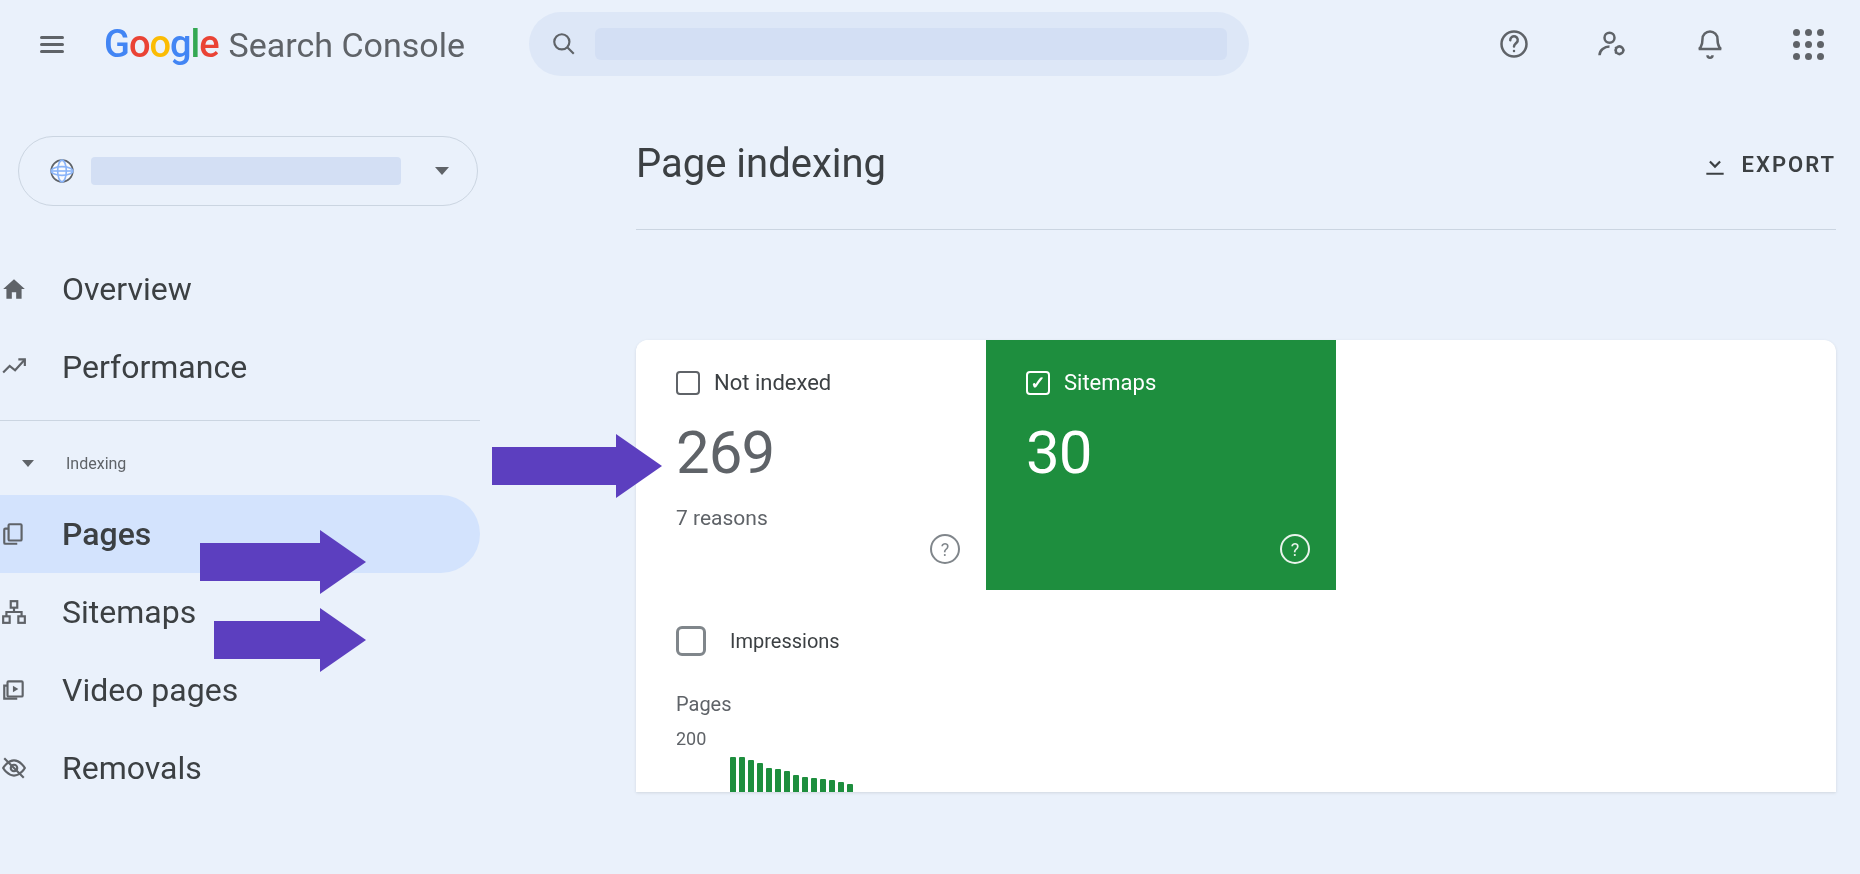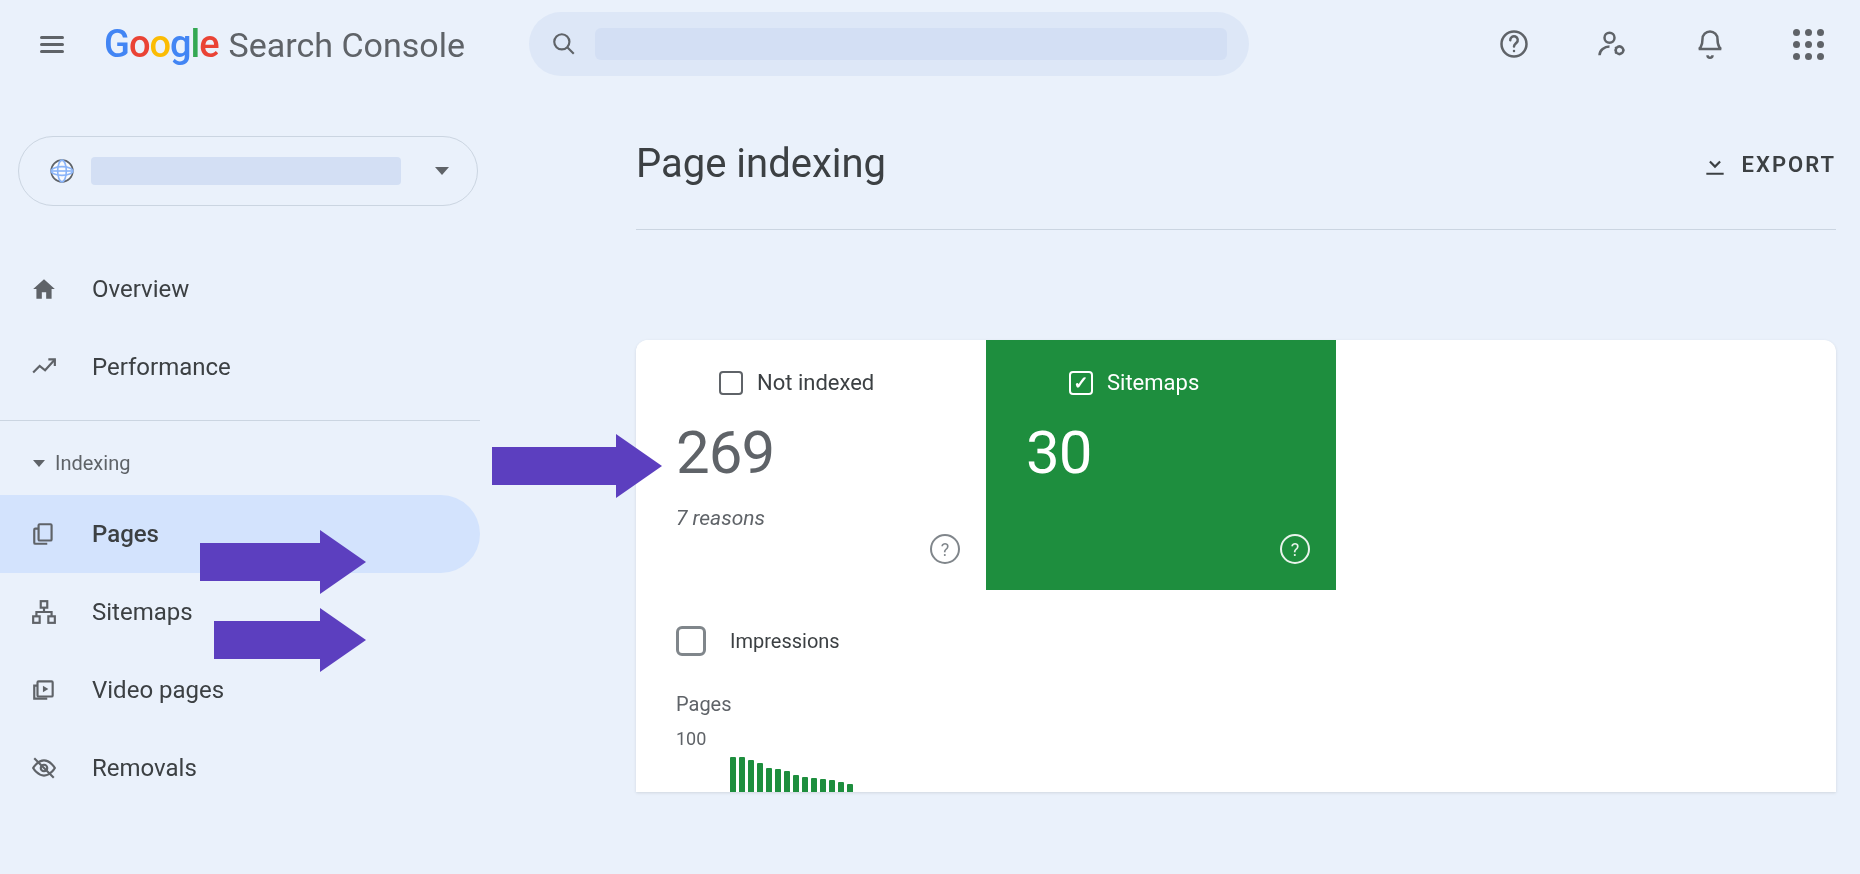--- a/index.html
+++ b/index.html
@@ -23,52 +23,52 @@
   .apps-grid span { background:#5f6368; border-radius:50%; }
 
   
   .prop-select { position:absolute; top:136px; left:18px; width:460px; height:70px; border:1px solid #cbd5e1; border-radius:36px; display:flex; align-items:center; padding:0 28px; gap:14px; cursor:pointer; background:#eaf1fb;}
   .prop-select .globe { width:30px; height:30px; display:flex;align-items:center;justify-content:center;}
   .prop-select .prop-blur { flex:1; height:28px; background:#d3dff4; border-radius:4px; margin-right:20px;}
   .prop-select .drop-tri { width:0;height:0;border-left:7px solid transparent;border-right:7px solid transparent;border-top:8px solid #5f6368;}
 
   
   .sidebar { position:absolute; top:250px; left:0; width:480px; }
-  .nav-item { height:78px; display:flex; align-items:center; padding-left:30px; gap:34px; font-size:24px; color:#3c4043; cursor:pointer; border-radius: 0 40px 40px 0;}
+  .nav-item { height:78px; display:flex; align-items:center; gap:34px; font-size:32px; color:#3c4043; cursor:pointer; border-radius: 0 40px 40px 0;}
   .nav-item.active { background:#d3e3fd; font-weight:500;}
   .nav-icon { width:28px; height:28px; color:#5f6368; display:flex;align-items:center;justify-content:center; flex:0 0 28px;}
   .divider { height:1px; background:#cbd5e1; margin: 14px 0 10px 0; }
-  .section-hdr { height:64px; display:flex; align-items:center; padding-left:33px; gap:10px; color:#5f6368; font-size:20px; cursor:pointer;}
+  .section-hdr { height:64px; display:flex; align-items:center; padding-left:22px; gap:32px; color:#5f6368; font-size:16px; cursor:pointer;}
   .section-hdr .tri { width:0;height:0;border-left:6px solid transparent;border-right:6px solid transparent;border-top:7px solid #5f6368;}
 
   
   .main { position:absolute; left:636px; top:140px; right:24px; }
   .page-header { display:flex; align-items:center; justify-content:space-between; padding-bottom:42px; border-bottom:1px solid #cbd5e1;}
   .page-title { font-size:40px; color:#3c4043; font-weight:400;}
   .export-btn { display:flex; align-items:flex-end; gap:14px; font-size:22px; font-weight:600; letter-spacing:2px; color:#3c4043; cursor:pointer;}
   .filter-row { display:flex; align-items:center; justify-content:space-between; margin-top:44px; font-size:24px; }
   .filter-drop { display:flex; align-items:center; gap:50px; color:#5f6368; cursor:pointer;}
   .filter-drop .tri { width:0;height:0;border-left:8px solid transparent;border-right:8px solid transparent;border-top:10px solid #5f6368;}
   .meta-wrap { display:flex; gap:40px; color:#5f6368;}
   .meta-wrap strong { color:#202124; font-weight:400;}
   .info-circ { display:inline-flex; width:22px;height:22px;border:2px solid #80868b;border-radius:50%;align-items:center;justify-content:center;font-size:14px;color:#80868b;margin-left:6px; position:relative; top:-2px;}
 
   
   .card { margin-top:110px; background:#fff; border-radius:12px 12px 0 0; box-shadow:0 1px 3px rgba(60,64,67,0.15); padding:0; overflow:hidden;}
   .tiles { display:flex; }
   .tile { width:350px; height:250px; padding:30px 40px 26px 40px; position:relative; display:flex; flex-direction:column; cursor:pointer;}
   .tile.notidx { background:#fff;}
   .tile.idx { background:#1e8e3e; color:#fff;}
-  .tile-head { display:flex; align-items:center; gap:14px; font-size:22px;margin-left:43px;}
+  .tile-head { display:flex; align-items:center; gap:14px; font-size:22px;}
   .chk { width:24px;height:24px;border:2px solid #5f6368;border-radius:4px; display:flex;align-items:center;justify-content:center;}
   .tile.idx .chk { border-color:#fff;}
   .tile.idx .chk::after { content:"✓"; color:#fff; font-size:18px; font-weight:bold;}
   .tile-num { font-size:60px; font-weight:400; margin-top:22px; letter-spacing:-1px;}
   .tile.notidx .tile-num { color:#5f6368;}
-  .tile-sub { font-size:21px; color:#5f6368; margin-top:18px;font-style:italic;}
+  .tile-sub { font-size:21px; color:#5f6368; margin-top:18px;}
   .tile .qmark { position:absolute; right:26px; bottom:26px; width:30px;height:30px;border:2px solid currentColor; border-radius:50%; display:flex;align-items:center;justify-content:center; font-size:18px;}
   .tile.notidx .qmark { color:#80868b;}
   .tile.idx .qmark { color:#fff; opacity:.9;}
 
   .impress-row { padding: 36px 40px 0 40px; display:flex; align-items:center; gap:24px; font-size:20px; color:#3c4043;}
   .impress-row .big-chk { width:30px;height:30px;border:3px solid #80868b;border-radius:6px;}
 
   .chart-area { padding: 36px 40px 0 40px; }
   .chart-legend { font-size:20px; color:#5f6368; }
   .bars-wrap { margin-top:6px; display:flex; align-items:flex-end; gap:24px;}
@@ -257,21 +257,21 @@
     </div>
 
     <div class="impress-row">
       <span class="big-chk"></span>
       <span>Impressions</span>
     </div>
 
     <div class="chart-area">
       <div class="chart-legend">Pages</div>
       <div class="bars-wrap">
-        <div class="ytick">100</div>
+        <div class="ytick">200</div>
         <div class="bars" id="bars">
             <span style="height: 35px;"></span>
             <span style="height: 35px;"></span>
             <span style="height: 32.0833px;"></span>
             <span style="height: 29.1667px;"></span>
             <span style="height: 24.5px;"></span>
             <span style="height: 23.3333px;"></span>
             <span style="height: 21px;"></span>
             <span style="height: 17.5px;"></span>
             <span style="height: 15.1667px;"></span>

